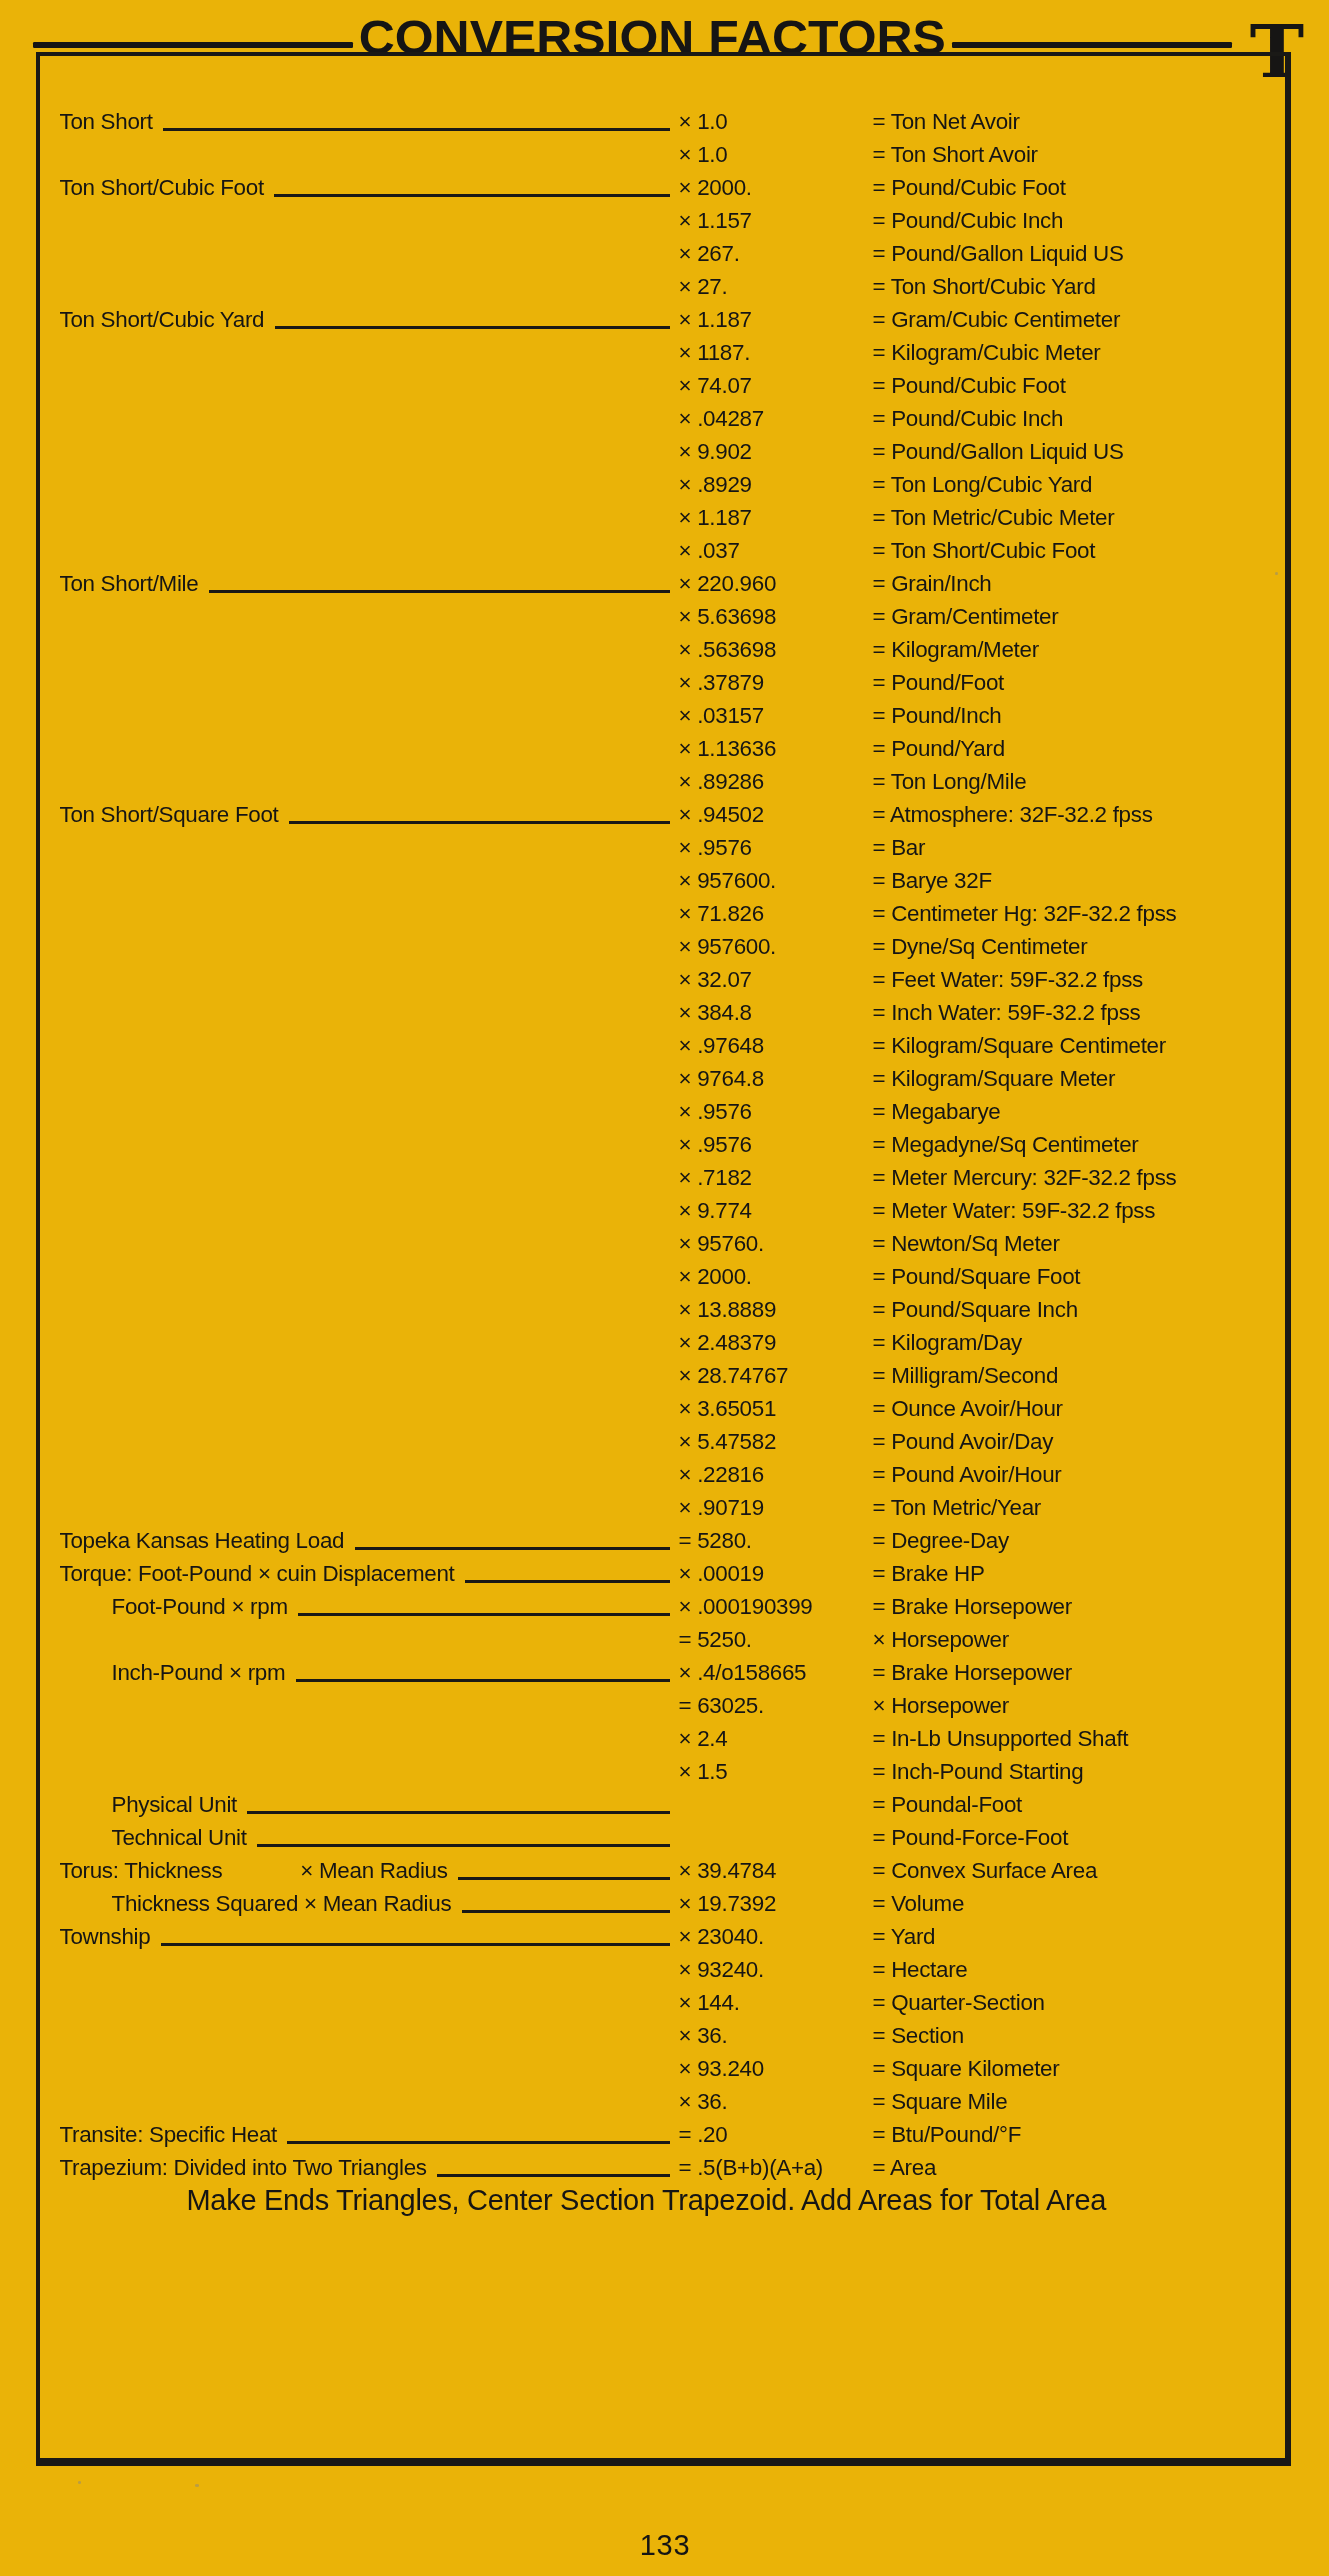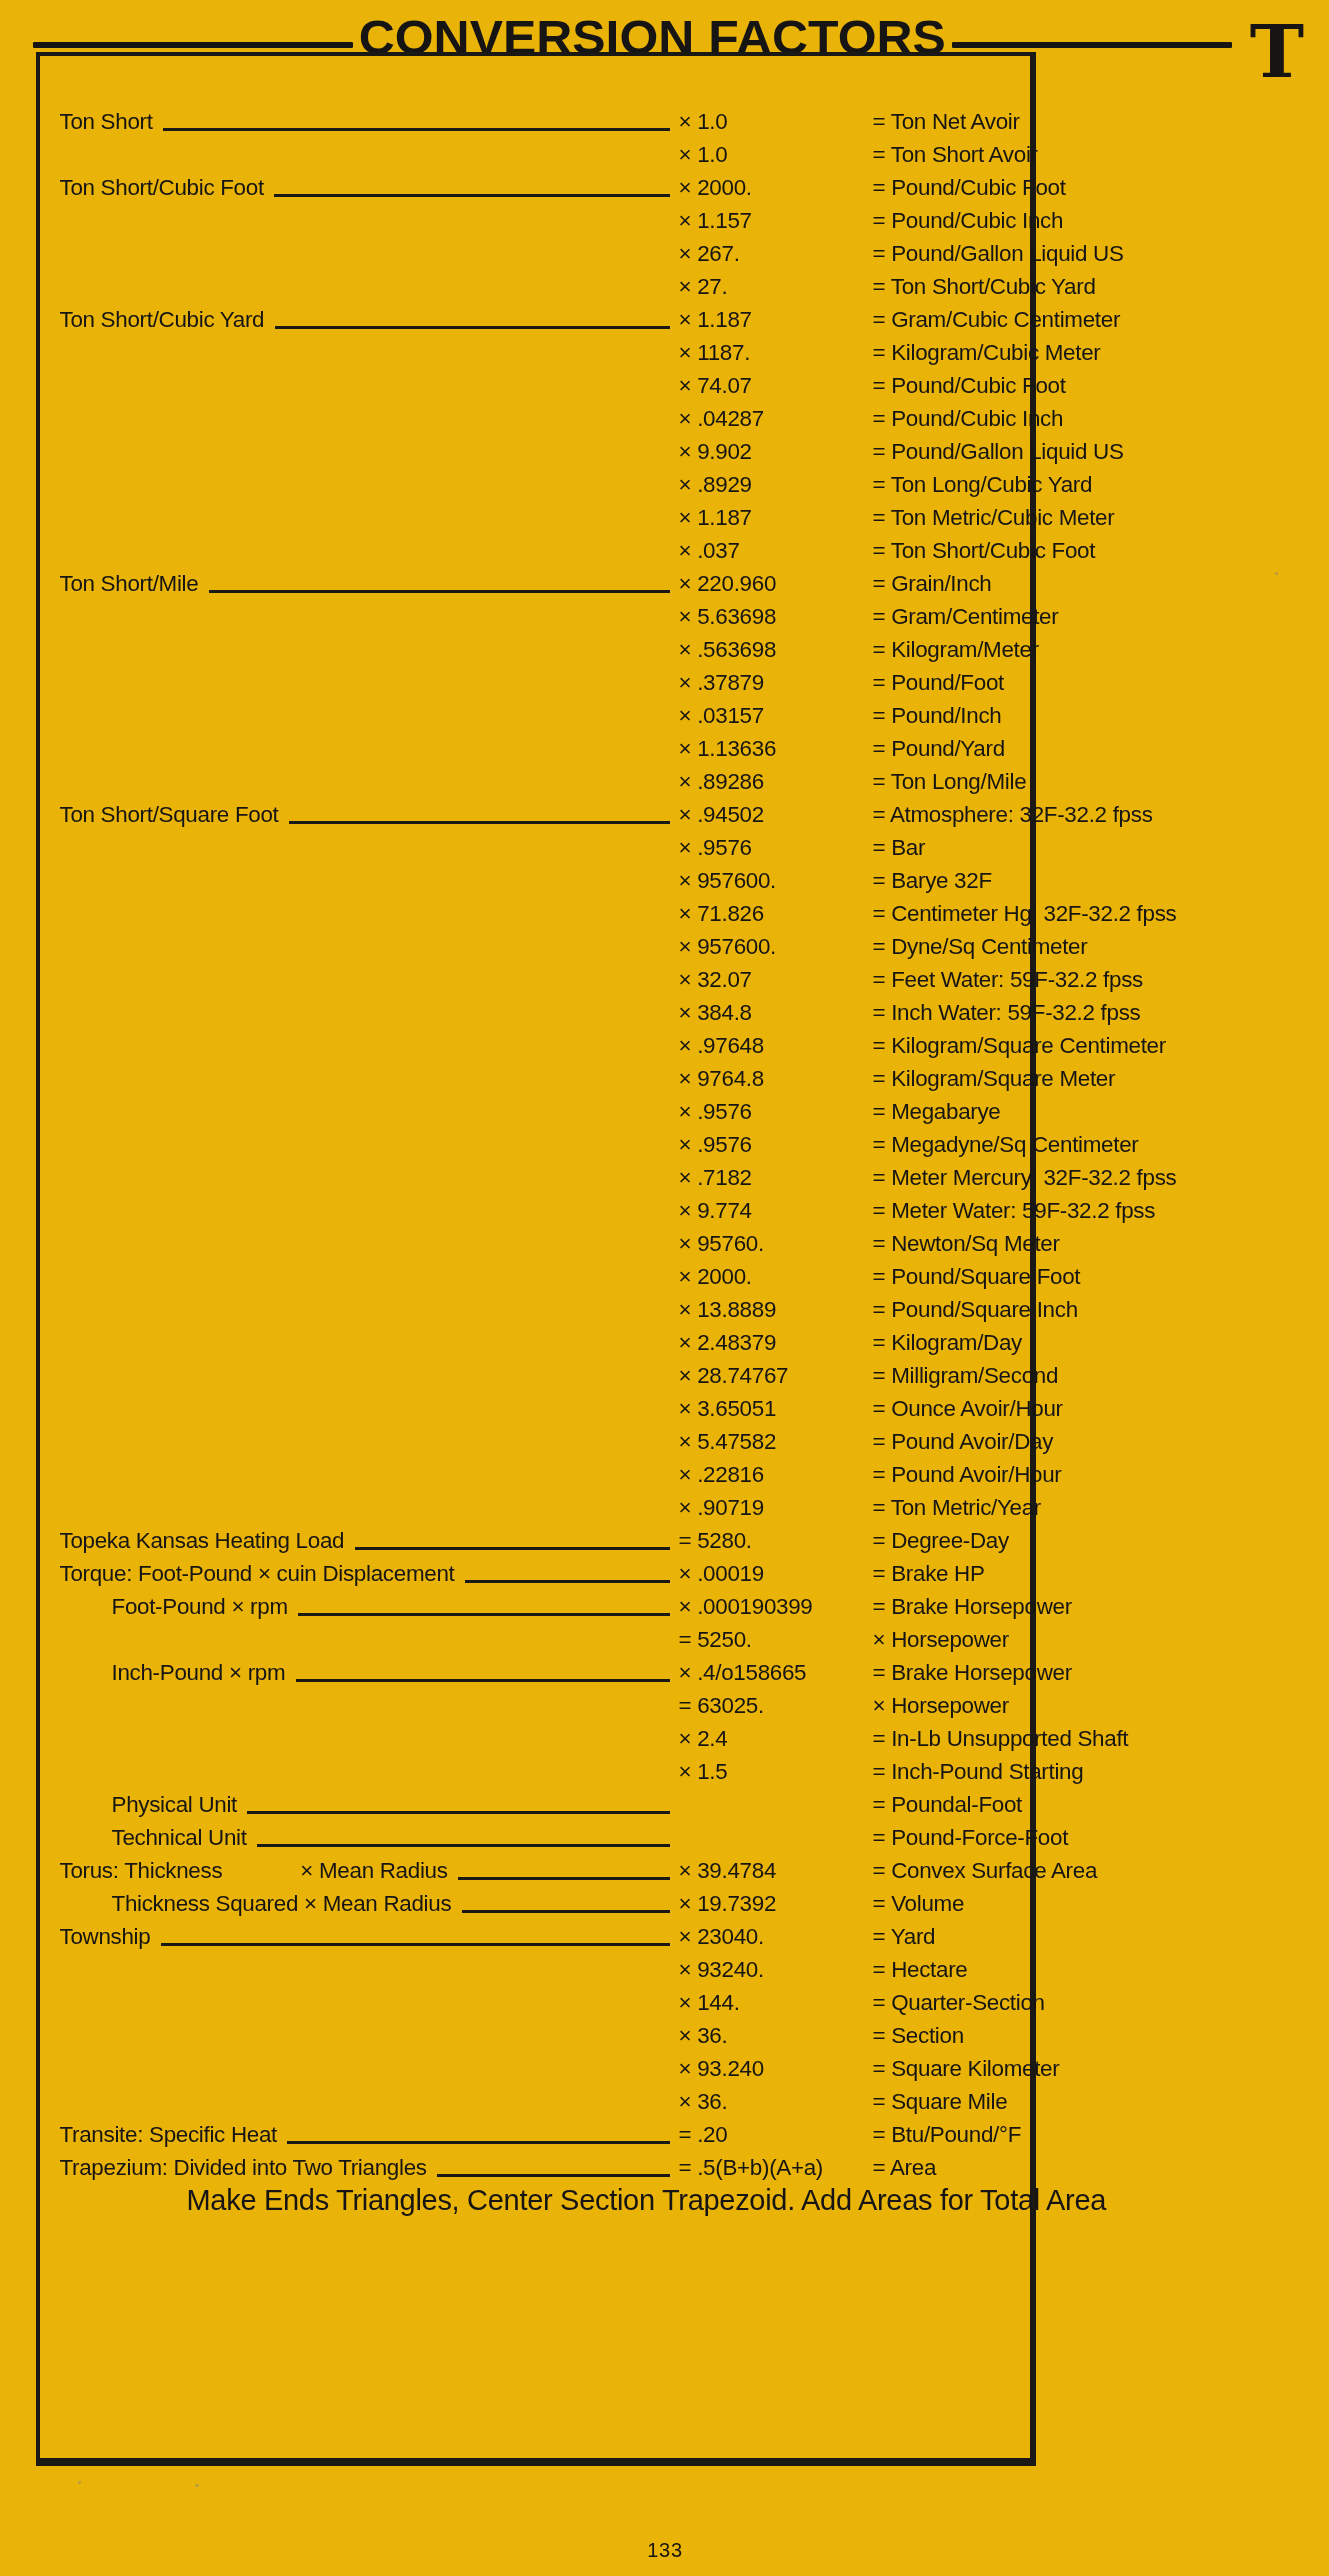--- a/index.html
+++ b/index.html
@@ -25,21 +25,21 @@
     margin:0 17px; white-space:nowrap; position:relative; top:-3.9px;
     transform:scaleX(1.04); transform-origin:center;
   }
   .section-letter {
     font-family:"DejaVu Serif", serif;
     font-size:73px; font-weight:700; line-height:1;
     margin-left:18px; position:relative; top:10.4px;
   }
   
   .frame {
-    position:absolute; left:36px; top:52px; width:1000px; height:2414px;
+    position:absolute; left:36px; top:52px; width:1255px; height:2414px;
     border:4.6px solid #1a1916;
     border-right-width:6.5px; border-bottom-width:8.5px;
     padding:49px 17px 0 19.5px;
   }
   
   .row { display:flex; height:33px; font-size:22.4px; letter-spacing:-0.3px; }
   .cell-label { flex:0 0 619px; display:flex; min-width:0; }
   .lbl, .lbl2 { line-height:33px; white-space:nowrap; }
   .lbl2 { margin-left:78px; }
   .indent .lbl { margin-left:52px; }
@@ -51,21 +51,21 @@
   .fill.hidden { visibility:hidden; }
   .cell-factor { flex:0 0 194px; line-height:33px; white-space:nowrap; }
   .cell-result { flex:1; line-height:33px; white-space:nowrap; }
   .note-row {
     height:33px; line-height:33px; font-size:29px;
     margin-left:127px; letter-spacing:-0.3px; white-space:nowrap;
   }
   
   .page-number {
     position:absolute; left:0; right:0; bottom:14.3px;
-    text-align:center; font-size:20px; letter-spacing:0.7px;
+    text-align:center; font-size:29px; letter-spacing:0.7px;
   }
   
   .speck { position:absolute; background:#8a8880; border-radius:50%; opacity:.5; }
 </style>
 </head>
 <body>
 
 <div class="page">
 
   <div class="header">

